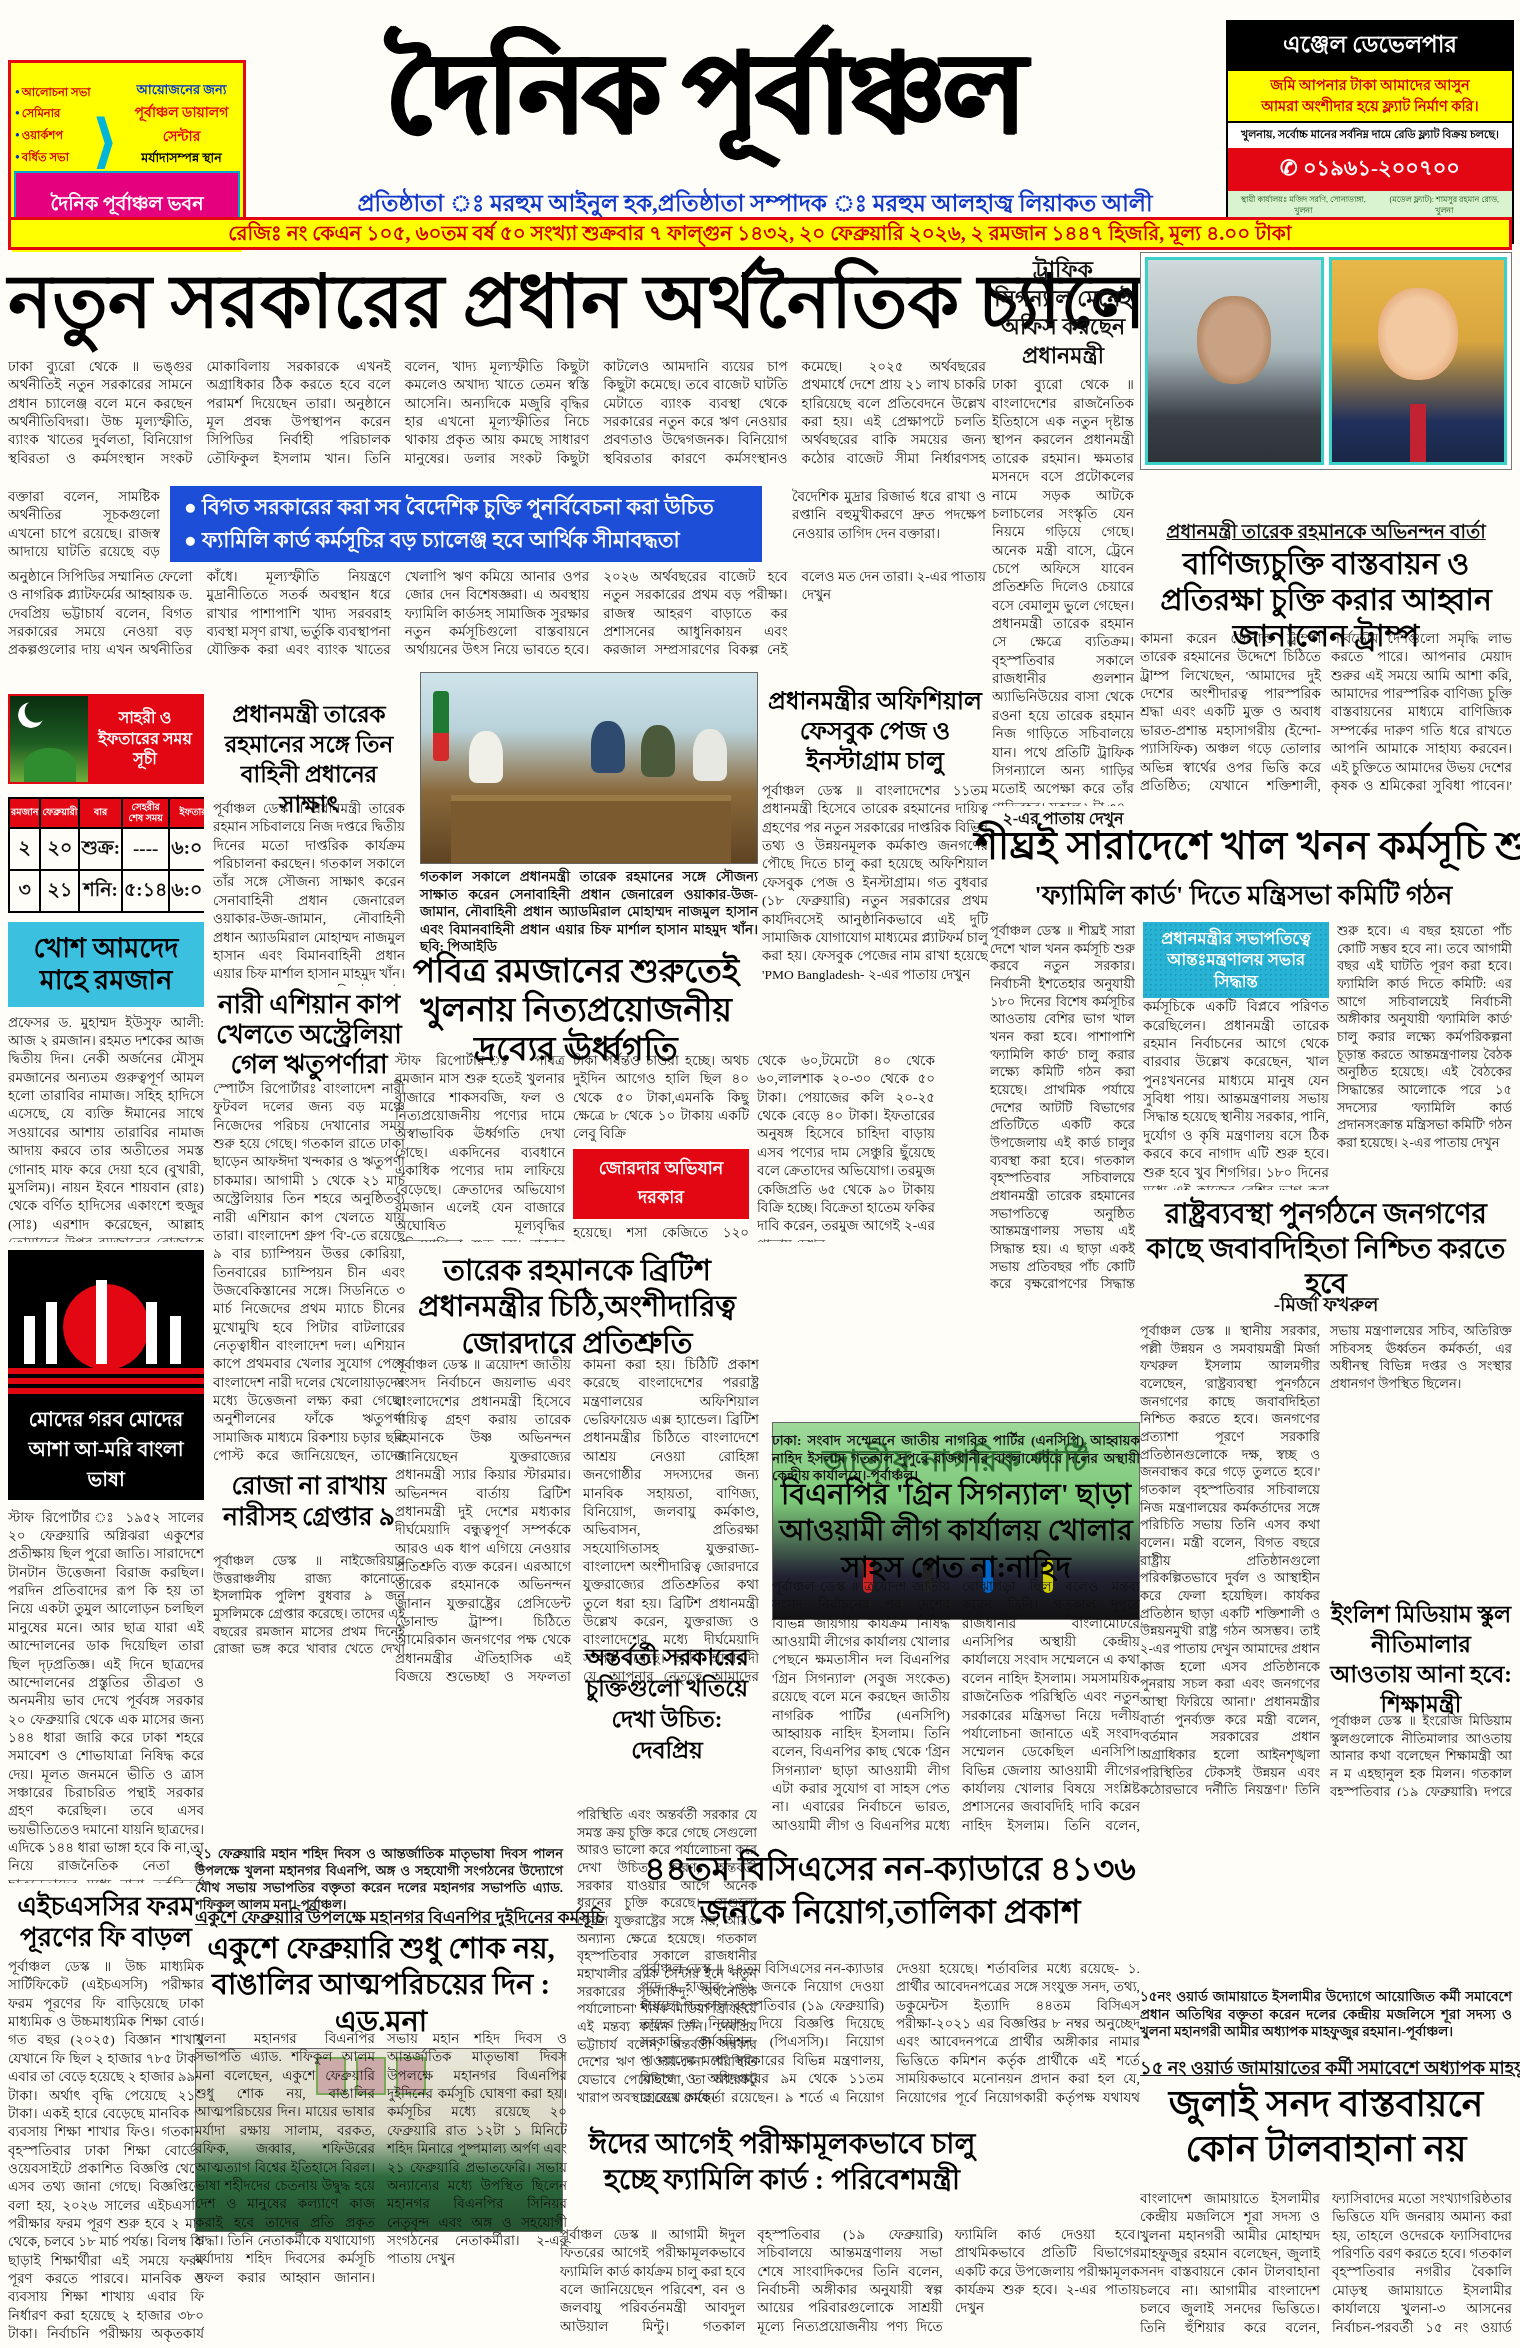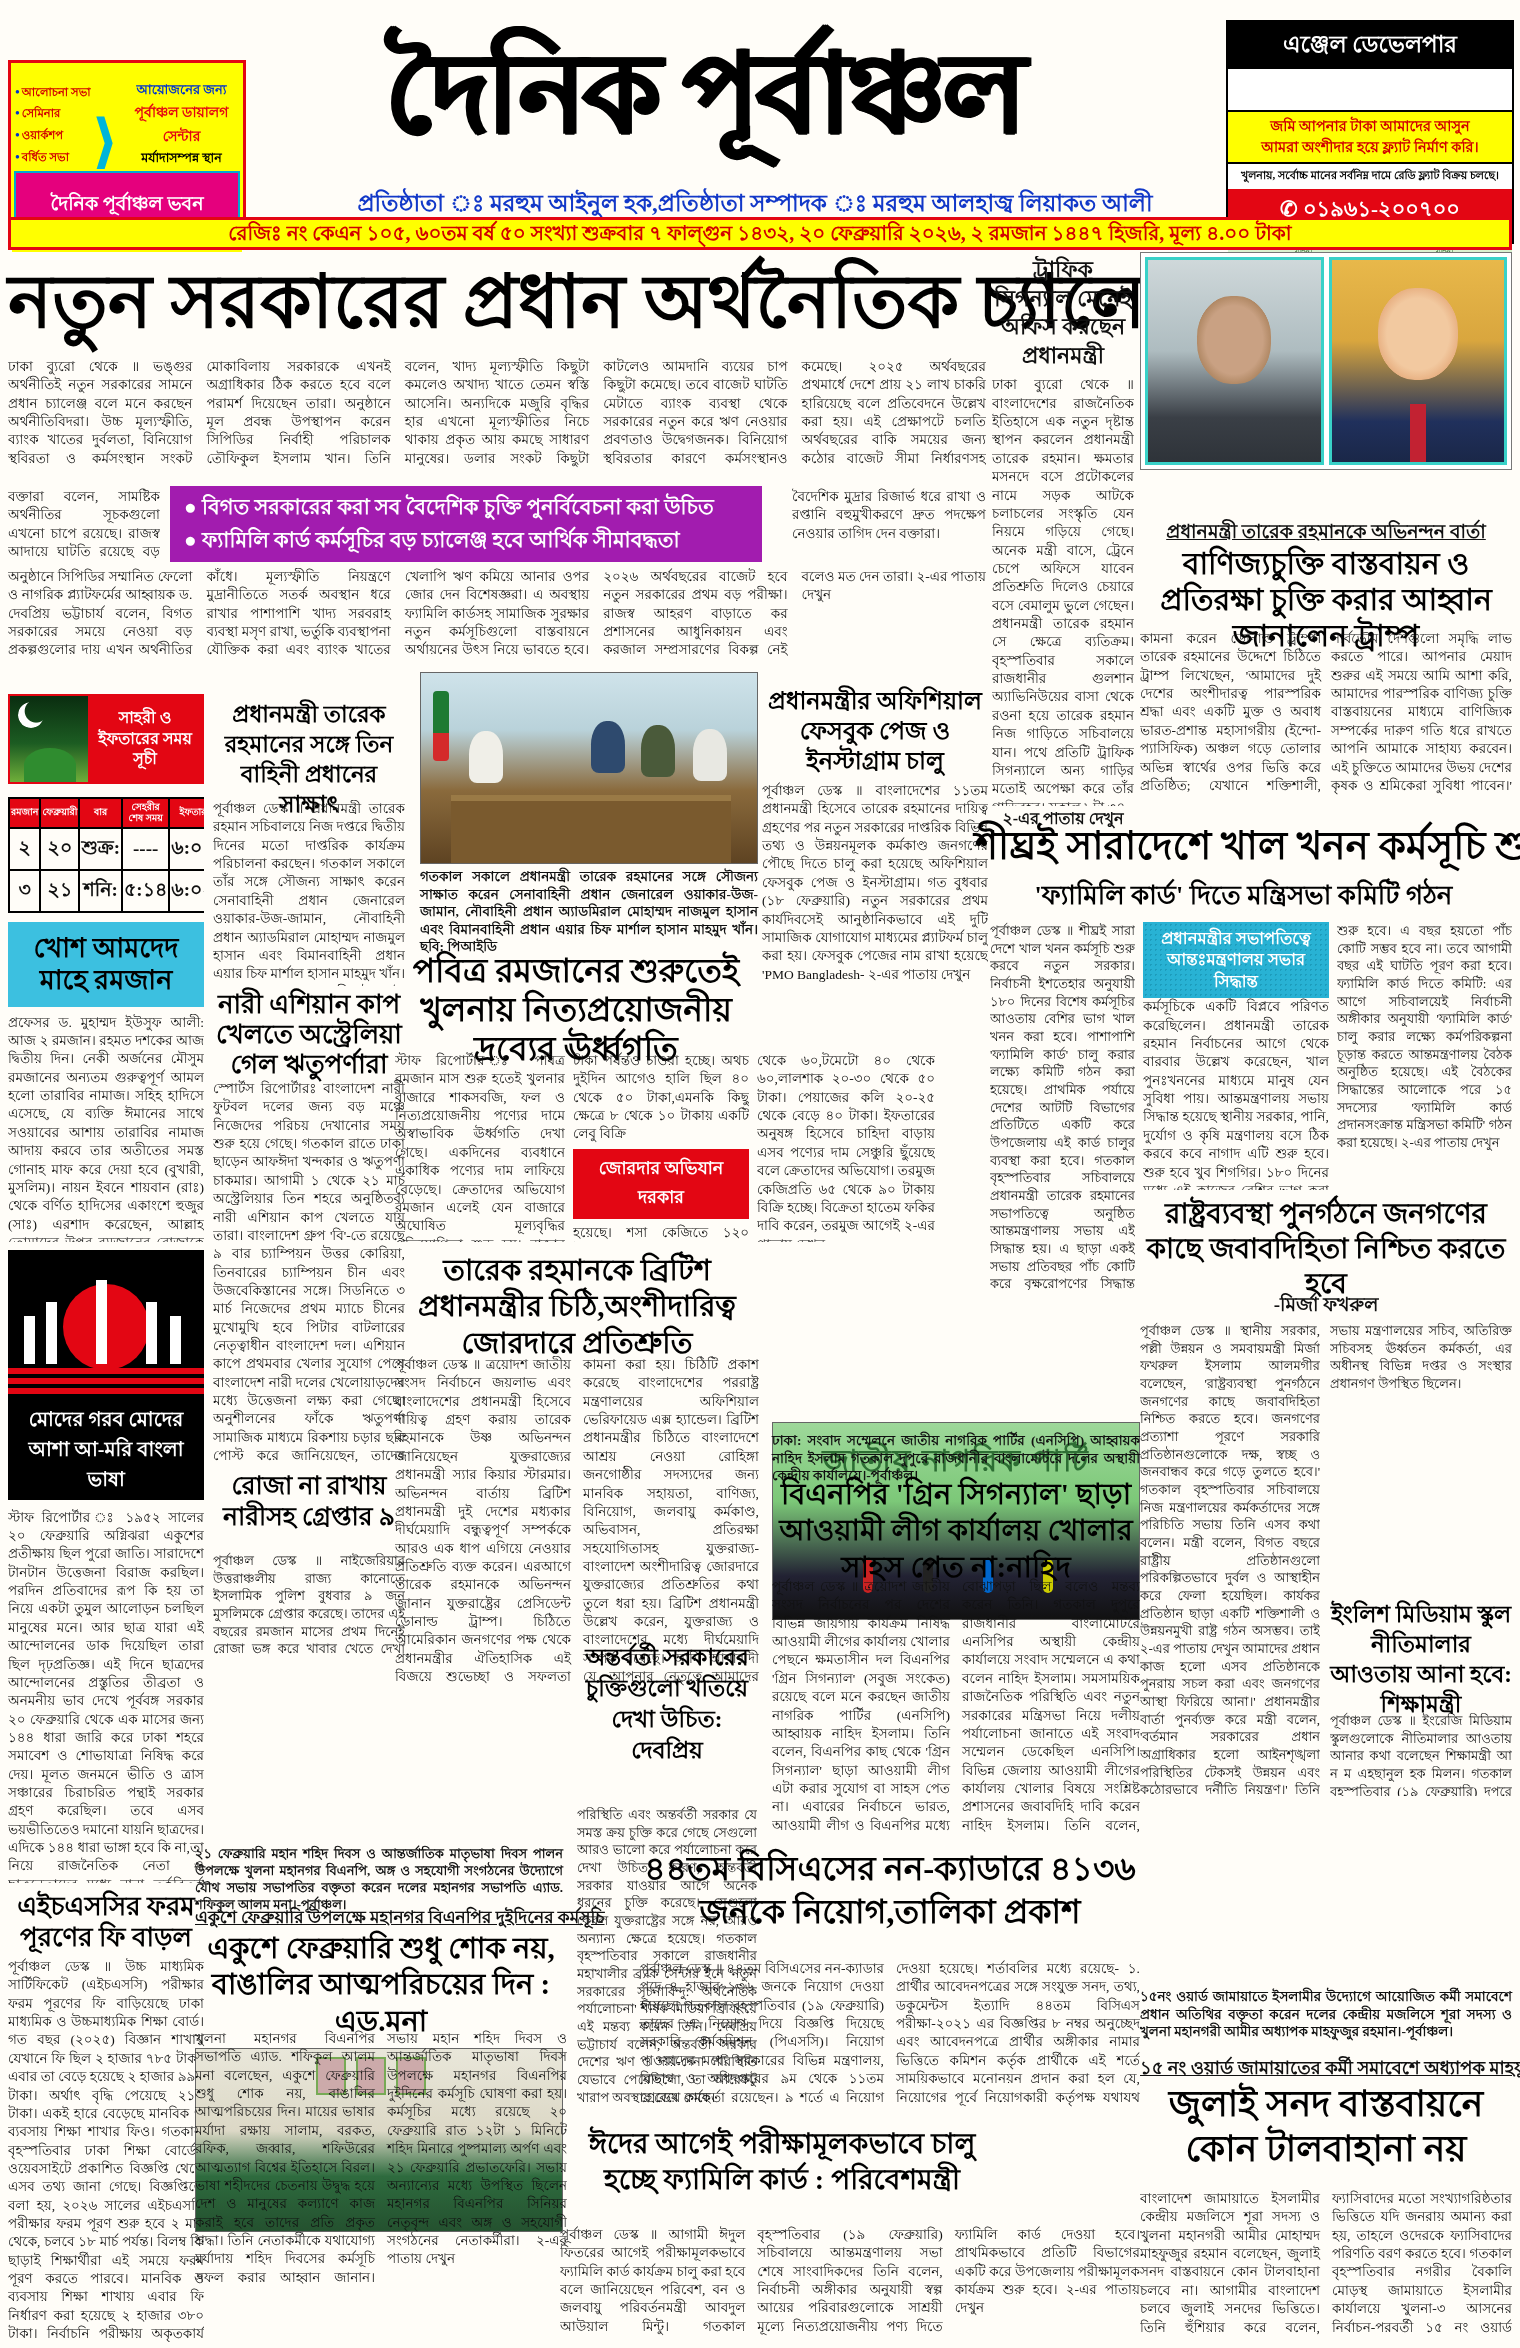--- a/index.html
+++ b/index.html
@@ -21,33 +21,33 @@
   #ad-left .r2{color:#e30613;font-weight:900;font-size:14px;}
   #ad-left .r3{color:#000;font-weight:bold;font-size:12.5px;}
   #bhaban{margin:2px 3px 0 3px;background:#e5007d;border:2px solid #00a8d0;outline:2px solid #ffff00;color:#fff;text-align:center;padding:16px 0 3px;}
   #bhaban .t{font-size:19px;font-weight:900;}
   #bhaban .a{font-size:9px;line-height:1.35;}
   #masthead{left:252px;top:6px;width:905px;height:178px;font-weight:900;color:#000;text-align:center;
             font-size:112px;line-height:176px;letter-spacing:-3px;
             text-shadow:2px 0 #000,-2px 0 #000,0 1px #000;white-space:nowrap;}
   #ad-right{left:1226px;top:20px;width:288px;height:224px;border:2px solid #000;box-sizing:border-box;background:#fff;}
   #ad-right .blk{background:#000;color:#fff;font-size:23px;font-weight:900;text-align:center;padding:4px 0;}
-  #ad-right .yel{background:#ffff00;color:#d10000;font-size:14.5px;font-weight:900;text-align:center;line-height:1.45;padding:4px 2px;border-top:2px solid #000;border-bottom:2px solid #000;margin-top:41px;}
+  #ad-right .yel{background:#ffff00;color:#d10000;font-size:14.5px;font-weight:900;text-align:center;line-height:1.45;padding:4px 2px;border-top:2px solid #000;border-bottom:2px solid #000;}
   #ad-right .wht{background:#fff;color:#000;font-size:11px;font-weight:bold;text-align:center;padding:3px 1px;}
   #ad-right .red{background:#e30613;color:#fff;font-size:21px;font-weight:900;text-align:center;padding:4px 0;}
   #ad-right .grn{background:#d9f2cf;color:#145214;font-size:8px;line-height:1.4;display:flex;gap:6px;padding:3px 4px;text-align:center;}
   #founder{left:250px;top:185px;width:1010px;height:30px;color:#1238c8;font-size:23px;font-weight:900;text-align:center;white-space:nowrap;}
   #dateline{left:8px;top:217px;width:1504px;height:33px;background:#ffff00;border:3px solid #e30613;box-sizing:border-box;
             color:#d10000;font-size:20px;font-weight:900;text-align:center;line-height:27px;white-space:nowrap;}
 
   
   #lead-hl{left:8px;top:252px;width:1124px;height:102px;font-size:74px;line-height:100px;white-space:nowrap;}
   #lead-up{left:8px;top:358px;width:978px;height:124px;column-count:5;column-gap:14px;}
   #lead-strip-l{left:8px;top:488px;width:152px;height:72px;}
-  #red-box{left:170px;top:486px;width:592px;height:76px;background:#a21caf;color:#fff;box-sizing:border-box;padding:5px 14px;}
+  #red-box{left:170px;top:486px;width:592px;height:76px;background:#1d4ed8;color:#fff;box-sizing:border-box;padding:5px 14px;}
   #red-box .ln{font-size:21px;font-weight:900;line-height:1.55;white-space:nowrap;}
   #lead-strip-r{left:792px;top:488px;width:194px;height:72px;}
   #lead-low{left:8px;top:568px;width:978px;height:120px;column-count:5;column-gap:14px;}
 
   
   #traffic{left:992px;top:256px;width:142px;height:606px;}
   #traffic .h{font-size:22px;line-height:1.3;font-weight:900;text-align:center;margin-bottom:6px;}
   
   #photo-panel{left:1140px;top:252px;width:372px;height:218px;border:1px solid #777;box-sizing:border-box;padding:4px;display:flex;gap:5px;background:#fff;}
   .pframe{flex:1;border:3px solid #39d1c8;box-sizing:border-box;position:relative;overflow:hidden;}

